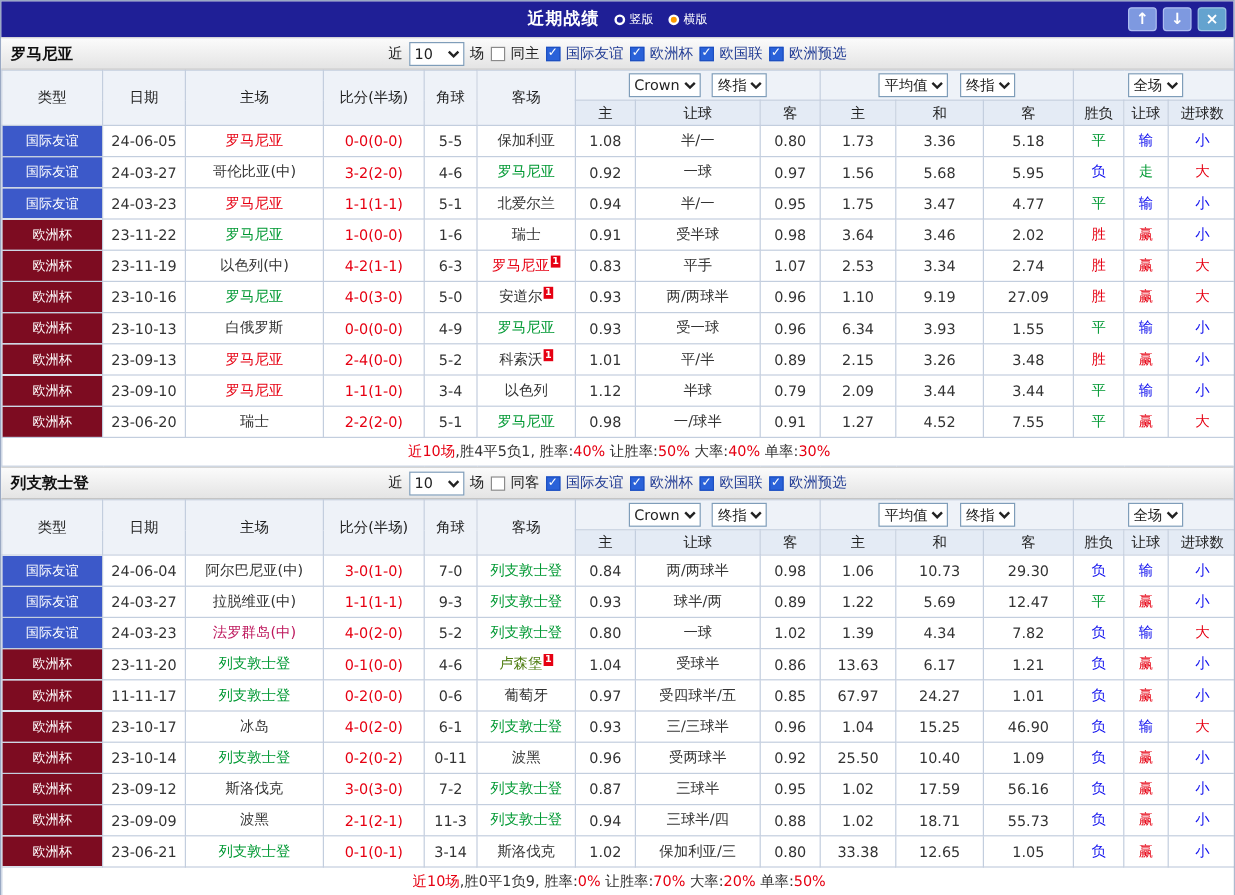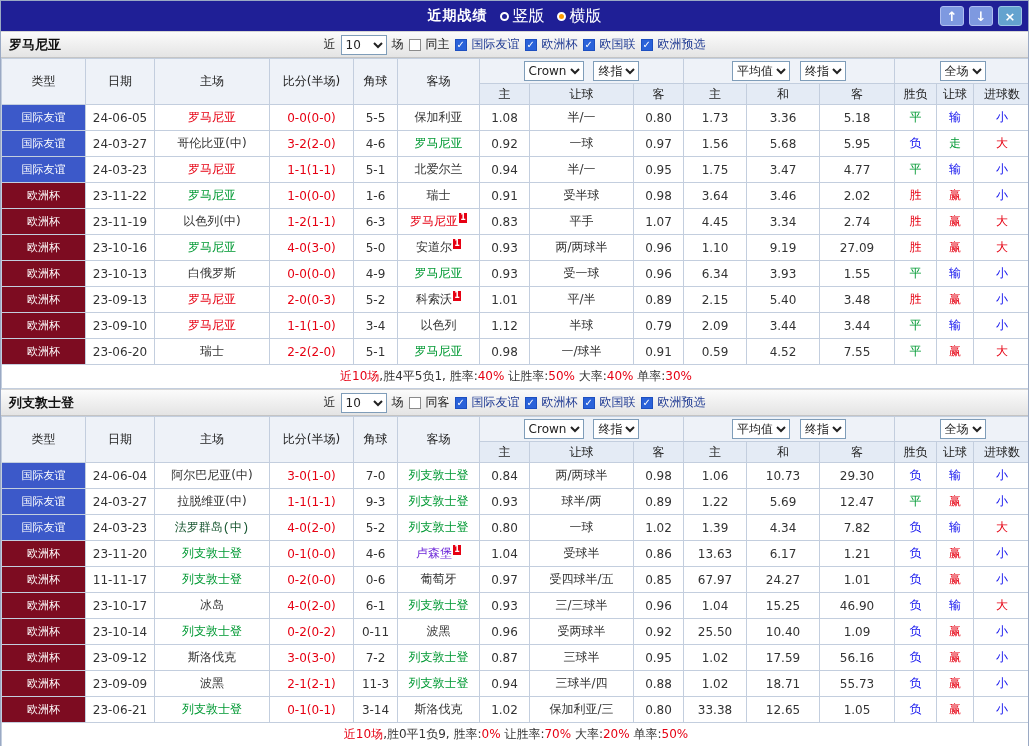--- a/index.html
+++ b/index.html
@@ -20,21 +20,21 @@
     position:absolute; left:50%; transform:translateX(-50%);
     display:flex; align-items:center; gap:12px; color:#fff; white-space:nowrap;
   }
   .title-text { font-weight:bold; font-size:14px; letter-spacing:1px; }
   .radio-group { display:flex; align-items:center; gap:4px; cursor:pointer; }
   .radio {
     width:9px; height:9px; border-radius:50%;
     border:2px solid #fff; background:#1f1f96; display:inline-block;
   }
   .radio.selected { background:#ff9c00; }
-  .radio-label { color:#fff; font-size:16px; }
+  .radio-label { color:#fff; font-size:10px; }
   .win-buttons { position:absolute; right:6px; display:flex; gap:5px; }
   .win-btn {
     width:24px; height:20px; background:#7e99e0; color:#fff; text-align:center;
     line-height:20px; border-radius:3px; font-size:13px; font-weight:bold; cursor:pointer;
     border:1px solid #aebdf0;
   }
   .win-btn.close { background:#64a3cf; border-color:#9cc6e4; }
   
   .section-header {
     height:27px; background:linear-gradient(#fbfbfb,#e4e4e4);
@@ -238,27 +238,27 @@
           <td>3.46</td>
           <td>2.02</td>
           <td style="color: rgb(230, 0, 18);">胜</td>
           <td style="color: rgb(230, 0, 18);">赢</td>
           <td style="color: rgb(16, 16, 238);">小</td>
         </tr>
         <tr>
           <td style="background: rgb(125, 12, 33); color: rgb(255, 255, 255); font-size: 11px;">欧洲杯</td>
           <td>23-11-19</td>
           <td><span style="color: rgb(51, 51, 51);">以色列(中)</span></td>
-          <td style="color: rgb(230, 0, 18);">1-2(1-1)</td>
+          <td style="color: rgb(230, 0, 18);">4-2(1-1)</td>
           <td>6-3</td>
           <td><span style="color: rgb(230, 0, 18);">罗马尼亚</span><sup class="rc">1</sup></td>
           <td>0.83</td>
           <td>平手</td>
           <td>1.07</td>
-          <td>4.45</td>
+          <td>2.53</td>
           <td>3.34</td>
           <td>2.74</td>
           <td style="color: rgb(230, 0, 18);">胜</td>
           <td style="color: rgb(230, 0, 18);">赢</td>
           <td style="color: rgb(230, 0, 18);">大</td>
         </tr>
         <tr>
           <td style="background: rgb(125, 12, 33); color: rgb(255, 255, 255); font-size: 11px;">欧洲杯</td>
           <td>23-10-16</td>
           <td><span style="color: rgb(0, 153, 51);">罗马尼亚</span></td>
@@ -289,28 +289,28 @@
           <td>3.93</td>
           <td>1.55</td>
           <td style="color: rgb(0, 153, 51);">平</td>
           <td style="color: rgb(16, 16, 238);">输</td>
           <td style="color: rgb(16, 16, 238);">小</td>
         </tr>
         <tr>
           <td style="background: rgb(125, 12, 33); color: rgb(255, 255, 255); font-size: 11px;">欧洲杯</td>
           <td>23-09-13</td>
           <td><span style="color: rgb(230, 0, 18);">罗马尼亚</span></td>
-          <td style="color: rgb(230, 0, 18);">2-0(0-3)</td>
+          <td style="color: rgb(230, 0, 18);">2-4(0-0)</td>
           <td>5-2</td>
           <td><span style="color: rgb(51, 51, 51);">科索沃</span><sup class="rc">1</sup></td>
           <td>1.01</td>
           <td>平/半</td>
           <td>0.89</td>
           <td>2.15</td>
-          <td>5.40</td>
+          <td>3.26</td>
           <td>3.48</td>
           <td style="color: rgb(230, 0, 18);">胜</td>
           <td style="color: rgb(230, 0, 18);">赢</td>
           <td style="color: rgb(16, 16, 238);">小</td>
         </tr>
         <tr>
           <td style="background: rgb(125, 12, 33); color: rgb(255, 255, 255); font-size: 11px;">欧洲杯</td>
           <td>23-09-10</td>
           <td><span style="color: rgb(230, 0, 18);">罗马尼亚</span></td>
           <td style="color: rgb(230, 0, 18);">1-1(1-0)</td>
@@ -329,21 +329,21 @@
         <tr>
           <td style="background: rgb(125, 12, 33); color: rgb(255, 255, 255); font-size: 11px;">欧洲杯</td>
           <td>23-06-20</td>
           <td><span style="color: rgb(51, 51, 51);">瑞士</span></td>
           <td style="color: rgb(230, 0, 18);">2-2(2-0)</td>
           <td>5-1</td>
           <td><span style="color: rgb(0, 153, 51);">罗马尼亚</span></td>
           <td>0.98</td>
           <td>一/球半</td>
           <td>0.91</td>
-          <td>0.59</td>
+          <td>1.27</td>
           <td>4.52</td>
           <td>7.55</td>
           <td style="color: rgb(0, 153, 51);">平</td>
           <td style="color: rgb(230, 0, 18);">赢</td>
           <td style="color: rgb(230, 0, 18);">大</td>
         </tr>
       </tbody>
     <tfoot>
       <tr>
           <td colspan="15" class="summary"><span style="color: rgb(230, 0, 18);">近10场</span><span style="color: rgb(51, 51, 51);">,胜4平5负1, </span><span style="color: rgb(51, 51, 51);">胜率:</span><span style="color: rgb(230, 0, 18);">40%</span><span style="color: rgb(51, 51, 51);"> 让胜率:</span><span style="color: rgb(230, 0, 18);">50%</span><span style="color: rgb(51, 51, 51);"> 大率:</span><span style="color: rgb(230, 0, 18);">40%</span><span style="color: rgb(51, 51, 51);"> 单率:</span><span style="color: rgb(230, 0, 18);">30%</span></td>
@@ -452,41 +452,41 @@
           <td>1.22</td>
           <td>5.69</td>
           <td>12.47</td>
           <td style="color: rgb(0, 153, 51);">平</td>
           <td style="color: rgb(230, 0, 18);">赢</td>
           <td style="color: rgb(16, 16, 238);">小</td>
         </tr>
         <tr>
           <td style="background: rgb(60, 89, 201); color: rgb(255, 255, 255); font-size: 11px;">国际友谊</td>
           <td>24-03-23</td>
-          <td><span style="color: #14532d; font-family: Liberation Mono, monospace;">法罗群岛(中)</span></td>
+          <td><span style="color: #be185d;">法罗群岛(中)</span></td>
           <td style="color: rgb(230, 0, 18);">4-0(2-0)</td>
           <td>5-2</td>
           <td><span style="color: rgb(0, 153, 51);">列支敦士登</span></td>
           <td>0.80</td>
           <td>一球</td>
           <td>1.02</td>
           <td>1.39</td>
           <td>4.34</td>
           <td>7.82</td>
           <td style="color: rgb(16, 16, 238);">负</td>
           <td style="color: rgb(16, 16, 238);">输</td>
           <td style="color: rgb(230, 0, 18);">大</td>
         </tr>
         <tr>
           <td style="background: rgb(125, 12, 33); color: rgb(255, 255, 255); font-size: 11px;">欧洲杯</td>
           <td>23-11-20</td>
           <td><span style="color: rgb(0, 153, 51);">列支敦士登</span></td>
           <td style="color: rgb(230, 0, 18);">0-1(0-0)</td>
           <td>4-6</td>
-          <td><span style="color: #6d28d9;">卢森堡</span><sup class="rc">1</sup></td>
+          <td><span style="color: #4d7c0f;">卢森堡</span><sup class="rc">1</sup></td>
           <td>1.04</td>
           <td>受球半</td>
           <td>0.86</td>
           <td>13.63</td>
           <td>6.17</td>
           <td>1.21</td>
           <td style="color: rgb(16, 16, 238);">负</td>
           <td style="color: rgb(230, 0, 18);">赢</td>
           <td style="color: rgb(16, 16, 238);">小</td>
         </tr>

